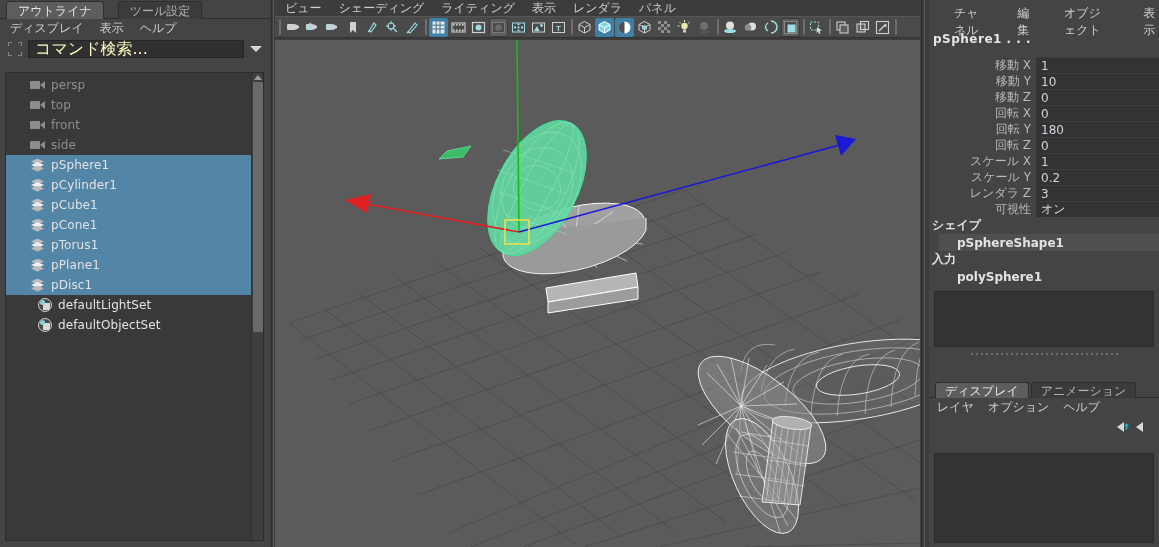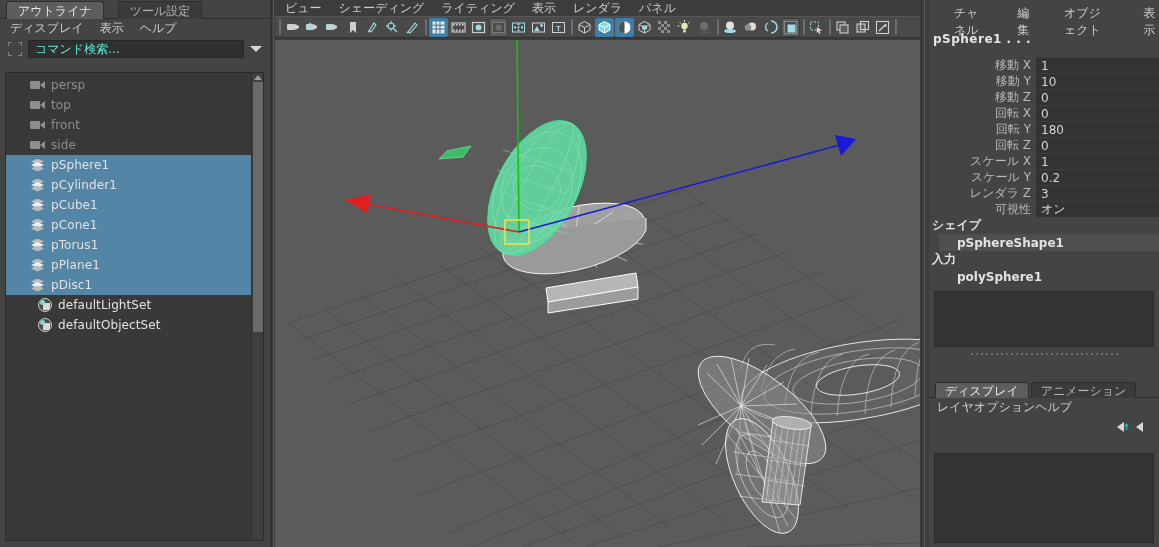--- a/index.html
+++ b/index.html
@@ -24,21 +24,21 @@
   .menurow .mi { font-size:12px; color:#cfcfcf; }
   .searchrow { height:22px; display:flex; align-items:center; padding:0 6px 0 8px; background:#444444; gap:6px; }
   .search-ico { width:14px; height:14px; position:relative; flex:0 0 14px; opacity:.75; }
   .search-ico i { position:absolute; width:4px; height:4px; border:1.5px solid #9a9a9a; }
   .search-ico i:nth-child(1){ left:0; top:0; border-right:none; border-bottom:none;}
   .search-ico i:nth-child(2){ right:0; top:0; border-left:none; border-bottom:none;}
   .search-ico i:nth-child(3){ left:0; bottom:0; border-right:none; border-top:none;}
   .search-ico i:nth-child(4){ right:0; bottom:0; border-left:none; border-top:none;}
   .search-box { flex:1; height:18px; background:#303030; border:1px solid #262626;
                 display:flex; align-items:center; padding:0 4px 0 6px; }
-  .search-box span.ph { color:#5eead4; font-size:12px; flex:1; }
+  .search-box span.ph { color:#fef9c3; font-size:16px; flex:1; }
   .caret-dn { width:0;height:0;border-left:6px solid transparent;border-right:6px solid transparent;
               border-top:6px solid #d6d6d6; margin-right:2px;}
   .outliner { position:absolute; left:5px; top:72px; right:6px; bottom:6px;
               background:#393939; border:1px solid #2b2b2b; overflow:hidden; }
   .ol-list { position:absolute; inset:0 12px 0 0; padding-top:2px; }
   .ol-row { height:20px; display:flex; align-items:center; padding-left:24px; gap:6px; }
   .ol-row.sel { background:#5285a6; }
   .ol-row .lbl { font-size:12px; color:#e2e2e2; letter-spacing:.1px; }
   .ol-row.dim .lbl { color:#8d8d8d; }
   .ol-row.lvl2 { padding-left:32px; }
@@ -110,21 +110,21 @@
   .cb-blank { margin:6px 5px 0 5px; height:56px; background:#333333; border:1px solid #2b2b2b;}
   .dots { height:9px; display:flex; align-items:center; justify-content:center; gap:3px; margin-top:2px;}
   .dots b { width:2px; height:2px; background:#6e6e6e; display:block;}
   .ledit { position:absolute; left:0; right:0; top:381px; bottom:0; background:#444444;}
   .le-tabrow { height:17px; display:flex; align-items:flex-end; padding-left:6px; position:relative;}
   .le-tabrow:after{content:"";position:absolute;left:0;right:0;bottom:0;height:1px;background:#2e2e2e;}
   .le-tab { height:16px; line-height:16px; padding:0 9px; font-size:12px; color:#b4b4b4;
             background:#3b3b3b; border:1px solid #2e2e2e; border-bottom:none; border-radius:3px 3px 0 0;
             margin-right:2px; position:relative; z-index:2;}
   .le-tab.active { background:#5d5d5d; color:#e8e8e8;}
-  .le-menurow { height:18px; display:flex; align-items:center; padding-left:8px; }
+  .le-menurow { height:18px; display:flex; align-items:center; padding-left:8px; gap:14px;}
   .le-menurow .mi { font-size:12px; color:#cfcfcf;}
   .le-btnrow { height:20px; display:flex; align-items:center; justify-content:flex-end; padding-right:6px; gap:2px;}
   .le-list { position:absolute; left:5px; right:5px; top:72px; bottom:4px; background:#333333; border:1px solid #2a2a2a;}
   
   .lay-ico { width:17px; height:13px; position:relative; }
   .lay-ico .sh { position:absolute; left:0; top:2px; width:0;height:0;
      border-top:5px solid transparent;border-bottom:5px solid transparent;border-right:7px solid #d8d8d8;}
   .lay-ico .up { position:absolute; left:7px; top:1px; width:5px; height:11px; }
 </style>
 </head>

